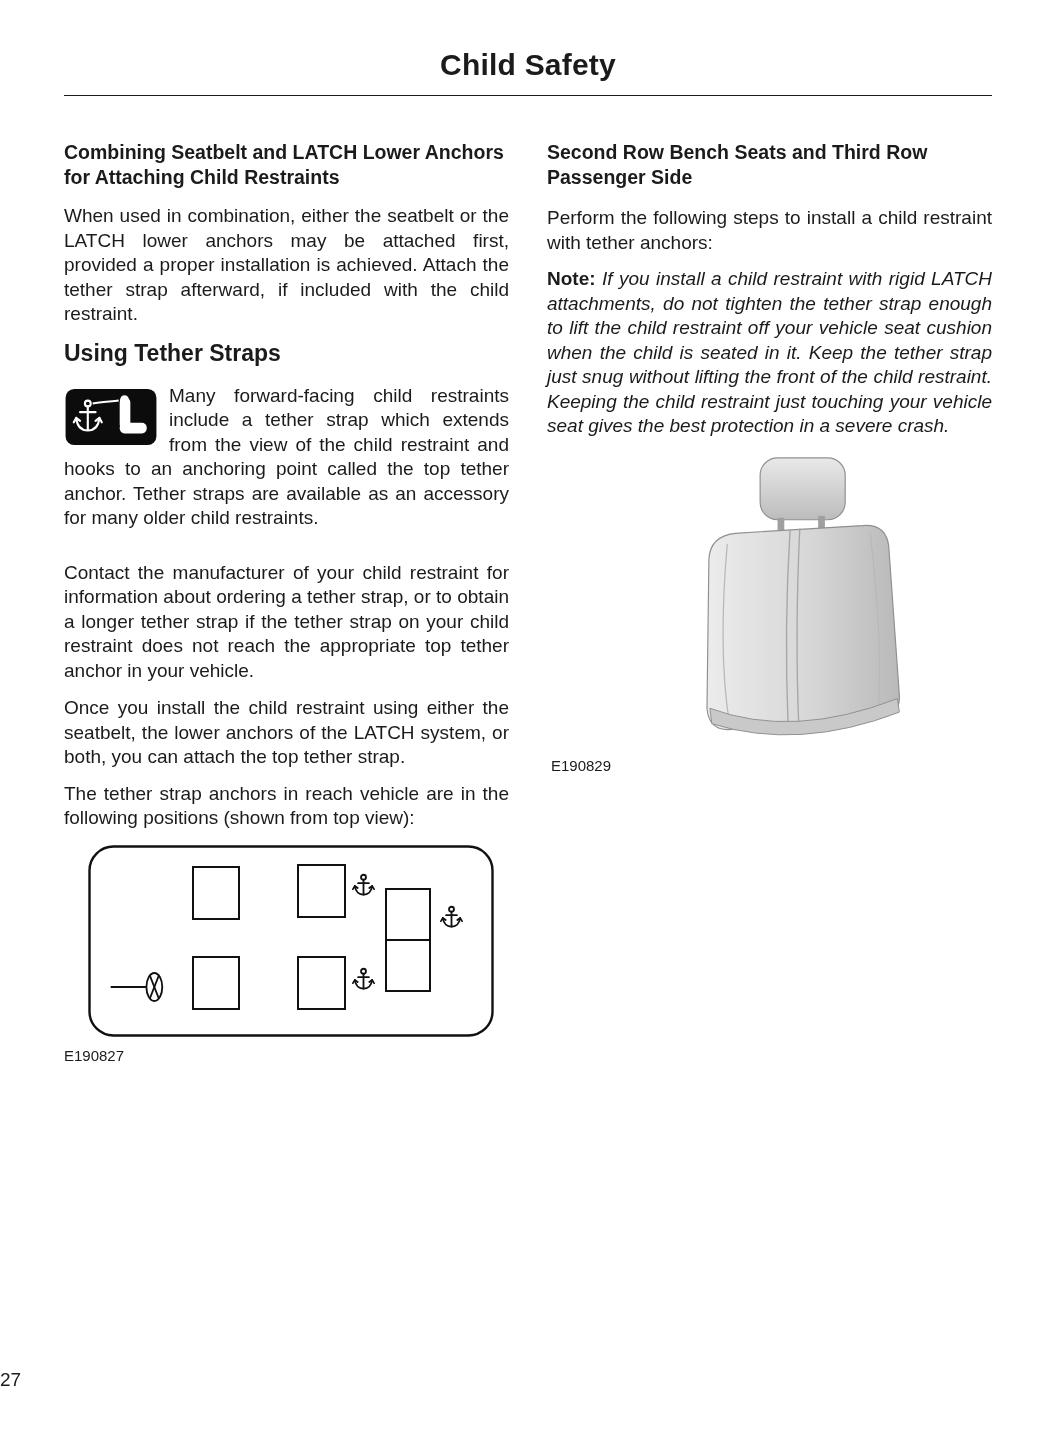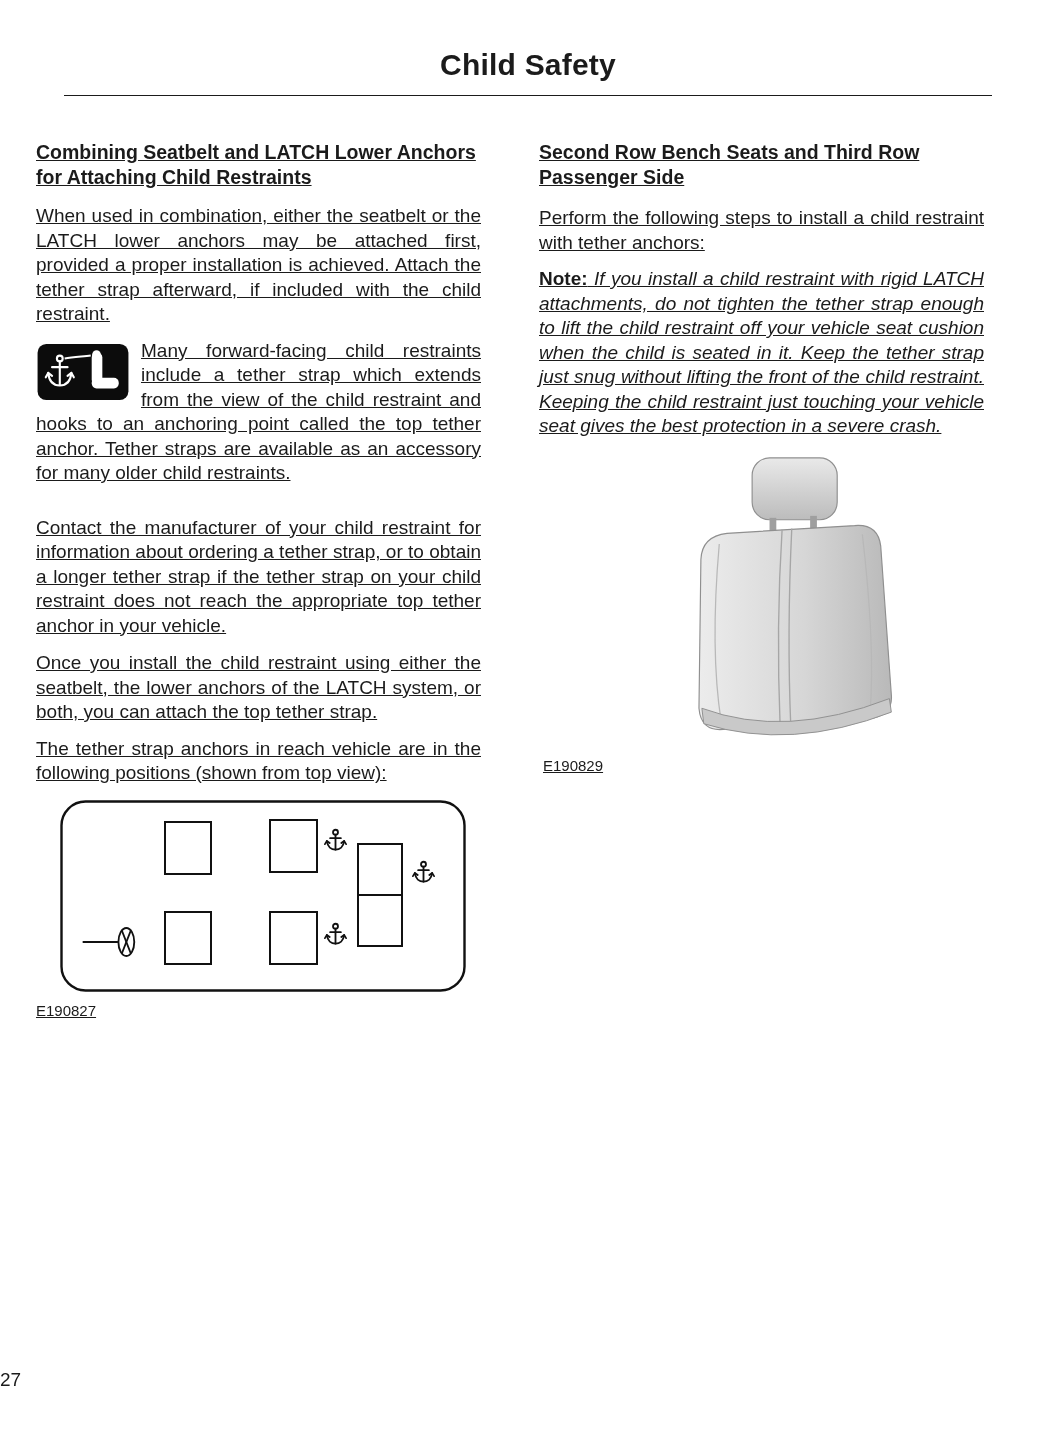--- a/index.html
+++ b/index.html
@@ -21,24 +21,23 @@
     font-weight: 700;
     letter-spacing: 0.2px;
   }
   .header-rule {
     border: none;
     border-top: 1.6px solid #1b1b1b;
     margin: 13px 64px 0 64px;
   }
   .columns {
     display: flex;
-    gap: 58px;
-    padding: 0 36px;
+    gap: 38px;
+    padding: 0 64px;
     margin-top: 44px;
-    text-decoration: underline;
   }
   .col { width: 445px; flex: 0 0 445px; }
   p, h2, h3 { margin: 0; }
   .body-text {
     font-size: 19px;
     line-height: 24.5px;
     text-align: justify;
     margin-bottom: 12px;
   }
   .subhead {
@@ -119,20 +118,21 @@
     <h2 class="page-title">Child Safety</h2>
     <hr class="header-rule">
   </header>
 
   <div class="columns">
 
     <div class="col">
       <h3 class="subhead">Combining Seatbelt and LATCH Lower Anchors for Attaching Child Restraints</h3>
       <p class="body-text">When used in combination, either the seatbelt or the LATCH lower anchors may be attached first, provided a proper installation is achieved. Attach the tether strap afterward, if included with the child restraint.</p>
 
+      <h2 class="section-head">Using Tether Straps</h2>
 
       <div class="icon-para">
         <svg class="tether-badge" viewBox="0 0 96 60">
           <rect x="1" y="1" width="94" height="58" rx="9" fill="#0c0c0c"></rect>
           <g fill="none" stroke="#ffffff" stroke-width="2.2" stroke-linecap="round" stroke-linejoin="round">
             <circle cx="24" cy="16" r="3"></circle>
             <line x1="24" y1="19" x2="24" y2="43.5"></line>
             <line x1="16" y1="25" x2="32" y2="25"></line>
             <path d="M12 31 C13 40.5 18 44 24 44 C30 44 35 40.5 36 31"></path>
             <path d="M12 31 L9.5 35.5 M12 31 L16 34"></path>

